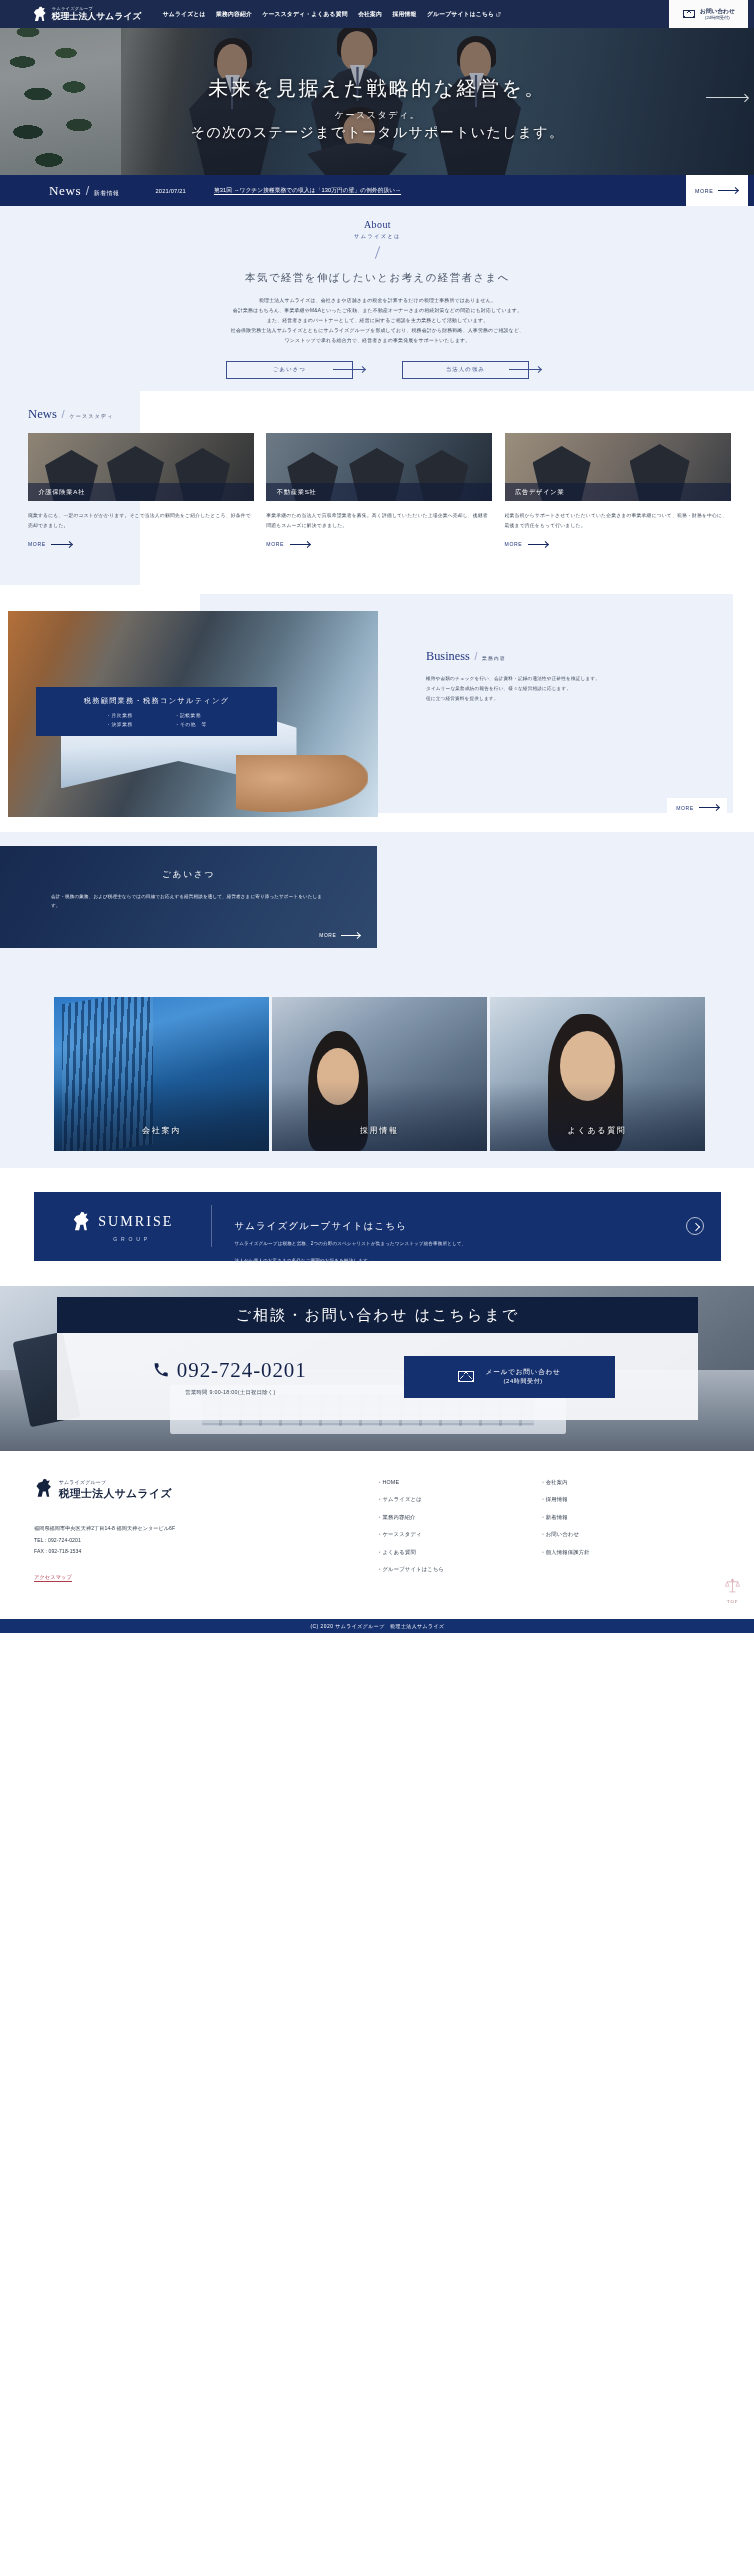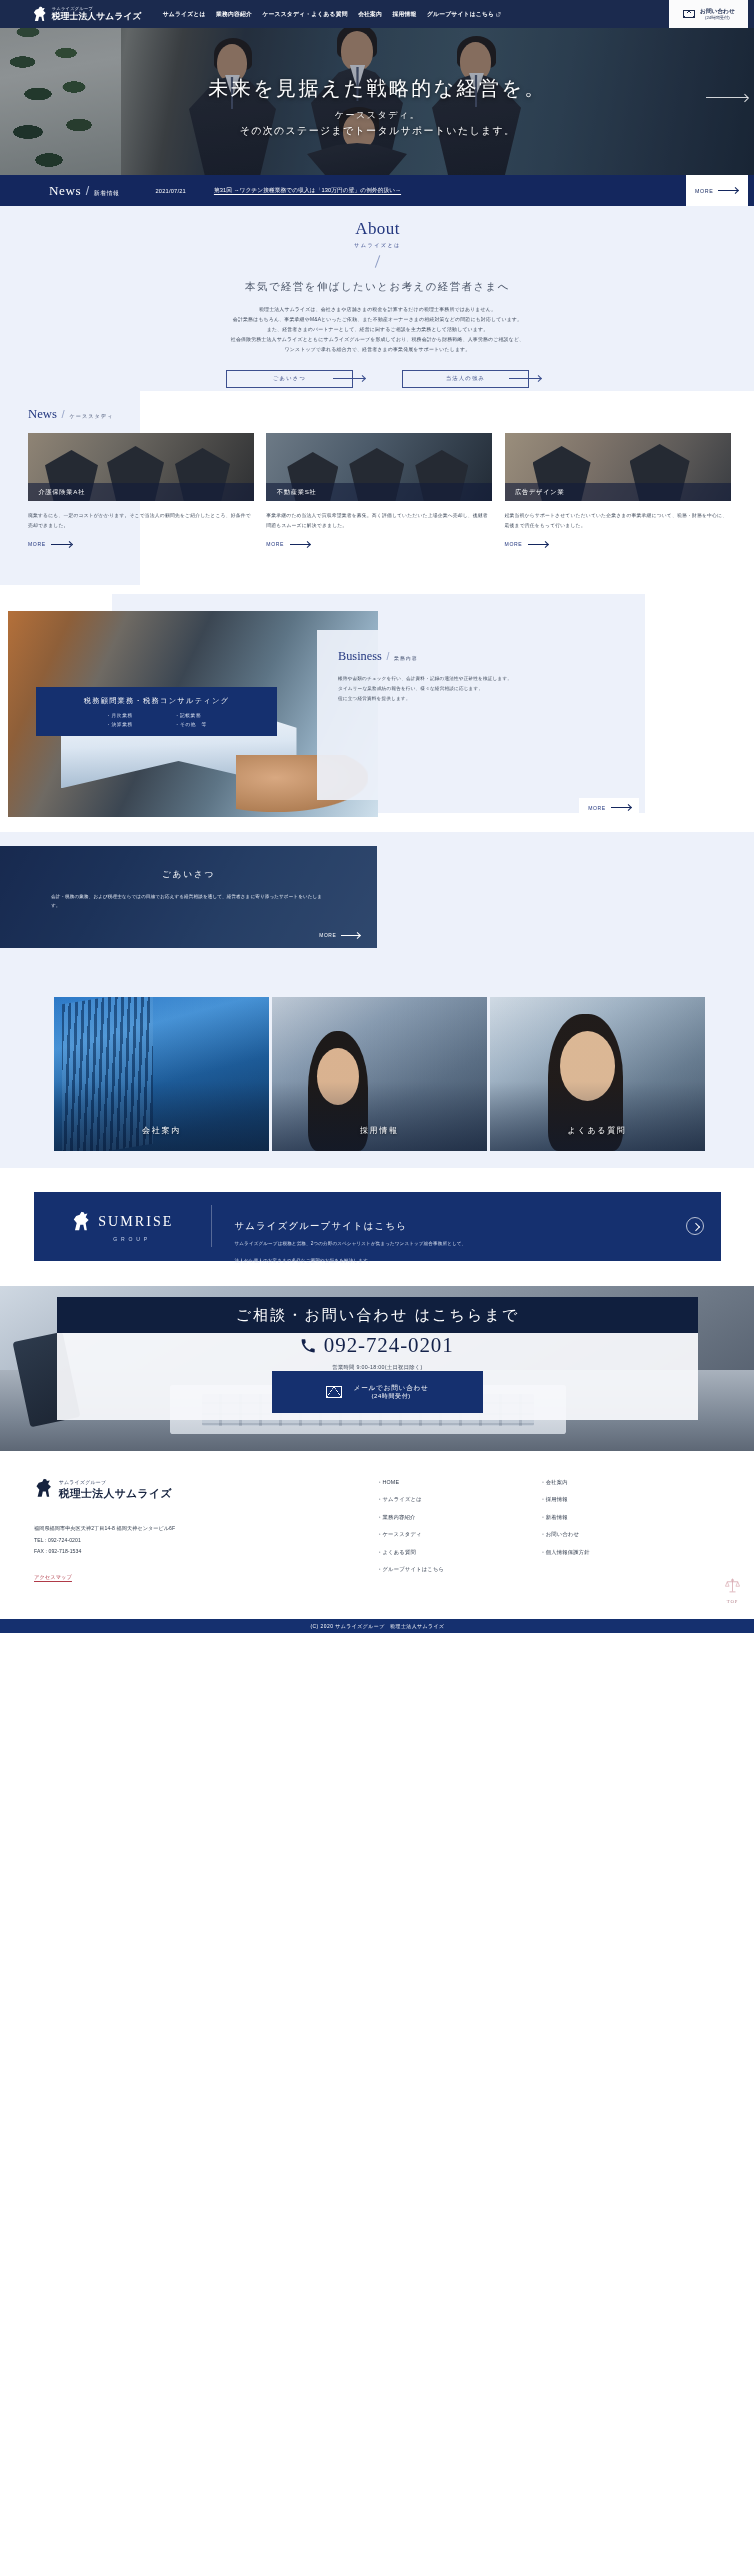--- a/index.html
+++ b/index.html
@@ -73,21 +73,21 @@
       radial-gradient(ellipse 19px 9.4px at 74px 87px, #3a5a36 60%, transparent 61%),
       radial-gradient(ellipse 24.5px 11.3px at 28px 132px,#26402a 60%, transparent 61%),
       radial-gradient(ellipse 21px 10.4px at 79px 125px,#345030 60%, transparent 61%),
       radial-gradient(ellipse 22.6px 11.3px at 49px 160px,#2a4529 60%, transparent 61%),
       linear-gradient(170deg,#b9bcb4 0%,#cfd2ca 40%,#9ea49c 100%);
   }
   .hero-overlay { position:absolute; inset:0; background:rgba(14,24,44,.34); }
   .hero-copy { position:absolute; left:0; right:0; top:75px; text-align:center; color:#fff; }
   .hero-h1 { font-size:20px; letter-spacing:2.4px; text-shadow:0 0.9px 4.7px rgba(0,0,0,.75); }
   .hero-h2 { font-size:9px; letter-spacing:1.5px; margin-top:6.6px; text-shadow:0 0.9px 3.8px rgba(0,0,0,.75); }
-  .hero-h3 { font-size:10px; letter-spacing:1.3px; margin-top:2.8px; text-shadow:0 0.9px 3.8px rgba(0,0,0,.75); }
+  .hero-h3 { font-size:14px; letter-spacing:1.3px; margin-top:2.8px; text-shadow:0 0.9px 3.8px rgba(0,0,0,.75); }
   .hero-arrow { position:absolute; right:7.5px; top:97px; width:42px; height:0.9px; background:rgba(255,255,255,.8); }
   .hero-arrow:after { content:""; position:absolute; right:0; top:-1.9px; width:4.7px; height:4.7px;
     border-top:0.9px solid rgba(255,255,255,.85); border-right:0.9px solid rgba(255,255,255,.85); transform:rotate(45deg); }
 
   
   .news { position:absolute; top:175px; left:0; width:755px; height:31px; background:#14275e;
     display:flex; align-items:center; }
   .news-label { display:flex; align-items:baseline; margin-left:49px; color:#fff; }
   .news-en { font-size:13.2px; letter-spacing:0.5px; }
   .news-slash { font-size:12.3px; margin:0 4.7px; color:#b9c4dc; font-weight:300; }
@@ -99,21 +99,21 @@
     display:flex; align-items:center; justify-content:center; gap:4.7px; text-decoration:none; }
   .news-more span { font-size:5.3px; color:#14275e; letter-spacing:0.6px; }
   .arr { position:relative; width:20px; height:0.9px; background:#14275e; display:inline-block; }
   .arr:after { content:""; position:absolute; right:0; top:-1.9px; width:3.8px; height:3.8px;
     border-top:0.9px solid #14275e; border-right:0.9px solid #14275e; transform:rotate(45deg); }
 
   
   .about { position:absolute; top:206px; left:0; width:755px; height:185px; background:#edf1fa;
     text-align:center; }
   .sec-head { display:inline-flex; flex-direction:column; align-items:center; margin-top:13.2px; }
-  .sec-en { font-size:17px; color:#23377f; letter-spacing:0.4px; }
+  .sec-en { font-size:10px; color:#23377f; letter-spacing:0.4px; }
   .sec-jp { font-size:5.1px; color:#23377f; letter-spacing:1.5px; margin-top:2.8px; }
   .sec-slash { width:0.9px; height:13.2px; background:#8d9cc4; transform:rotate(20deg); margin-top:5.7px; }
   .about-lead { font-size:10.4px; color:#4a5568; letter-spacing:1.5px; margin-top:12.3px; }
   .about-body { margin-top:10.4px; font-size:4.9px; color:#3b4657; line-height:2.05; letter-spacing:0.2px; }
   .about-btns { display:flex; justify-content:center; gap:49px; margin-top:15px; }
   .obtn { width:127px; height:18px; border:0.9px solid #3c4f8e; background:transparent;
     display:flex; align-items:center; justify-content:center; gap:15px; text-decoration:none; position:relative; }
   .obtn span { font-size:5.3px; color:#3b4c85; letter-spacing:1.2px; }
   .obtn .arr2 { position:absolute; right:-13.2px; width:32px; height:0.9px; background:#3c4f8e; }
   .obtn .arr2:after { content:""; position:absolute; right:0; top:-1.9px; width:3.8px; height:3.8px;
@@ -138,21 +138,21 @@
   .card-img .pb { position:absolute; bottom:0; background:#252a33;
     clip-path:polygon(16% 100%,0 30%,50% 0,100% 30%,84% 100%); }
   .card-cap { position:absolute; left:0; bottom:0; width:226px; height:18px;
     background:rgba(17,28,58,.62); display:flex; align-items:center; }
   .card-cap span { font-size:6.2px; color:#fff; margin-left:10.4px; letter-spacing:0.8px; }
   .card-txt { font-size:4.8px; color:#3b4657; line-height:2.05; margin-top:10.4px; letter-spacing:0.2px; }
   .card-more { display:flex; align-items:center; gap:5.7px; margin-top:10.4px; text-decoration:none; }
   .card-more span { font-size:5.1px; color:#23377f; letter-spacing:0.6px; }
 
   
-  .biz { position:absolute; top:585px; left:0; width:645px; height:247px; background:#ffffff; }
+  .biz { position:absolute; top:585px; left:0; width:733px; height:247px; background:#ffffff; }
   .biz-panel { position:absolute; right:0; top:8.5px; width:533px; height:219px; background:#edf1fa; }
   .biz-photo { position:absolute; left:7.5px; top:26.4px; width:370px; height:206px; overflow:hidden;
     background:linear-gradient(115deg,#b4703a 0%,#8e5f39 14%,#6f6a63 26%,#3b4652 44%,#5d7485 62%,#93aec2 80%,#cfe0ec 100%); }
   .biz-photo .book { position:absolute; left:53px; top:79px; width:236px; height:98px;
     background:linear-gradient(178deg,#ffffff,#dbe6f2 55%,#9fb6cc);
     clip-path:polygon(0 38%,50% 0,100% 38%,100% 100%,50% 72%,0 100%);
     filter:blur(0.4px); }
   .biz-photo .hand { position:absolute; right:9.4px; bottom:5.7px; width:132px; height:57px;
     background:radial-gradient(ellipse at 30% 40%,#d8a881,#b07f55 70%,transparent 72%); }
   .biz-card { position:absolute; right:28px; top:45px; width:300px; height:170px;
@@ -242,21 +242,21 @@
     background:repeating-linear-gradient(to right,#dfe4ea 0 17px,#c3cad3 17px 20px),
                repeating-linear-gradient(to bottom,#dfe4ea 0 8.5px,#c3cad3 8.5px 10.4px);
     background-blend-mode:multiply; border-radius:1.9px; }
   .cta-phone { position:absolute; left:21px; bottom:28px; width:51px; height:87px;
     background:linear-gradient(160deg,#2d3a4c,#1c2533); border-radius:3.8px; transform:rotate(-12deg); }
   .cta-panel { position:absolute; left:57px; top:11.3px; width:641px; height:123px; background:rgba(246,248,251,.94); }
   .cta-bar { position:absolute; left:0; top:0; width:641px; height:36px; background:#101f3e;
     display:flex; align-items:center; justify-content:center; }
   .cta-bar span { font-size:15px; color:#fff; letter-spacing:2.1px; }
   .cta-row { position:absolute; left:0; top:36px; width:641px; height:87px; display:flex;
-    align-items:center;flex-direction:column; }
+    align-items:center; }
   .cta-tel { width:347px; display:flex; flex-direction:column; align-items:center; }
   .cta-tel-row { display:flex; align-items:center; gap:8.5px; }
   .tel-ico { width:14px; height:14px; position:relative; flex:none; }
   .cta-telnum { font-size:21px; color:#14224a; letter-spacing:0.9px; }
   .cta-hours { font-size:5.3px; color:#3b4657; margin-top:5.7px; letter-spacing:0.3px; }
   .cta-mail { width:211px; height:42px; background:#15306f; display:flex; align-items:center;
     justify-content:center; gap:11.3px; text-decoration:none; }
   .cta-mail-ico { width:16px; height:11.3px; border:1.1px solid #fff; position:relative; flex:none; }
   .cta-mail-ico:before { content:""; position:absolute; inset:0;
     background:

